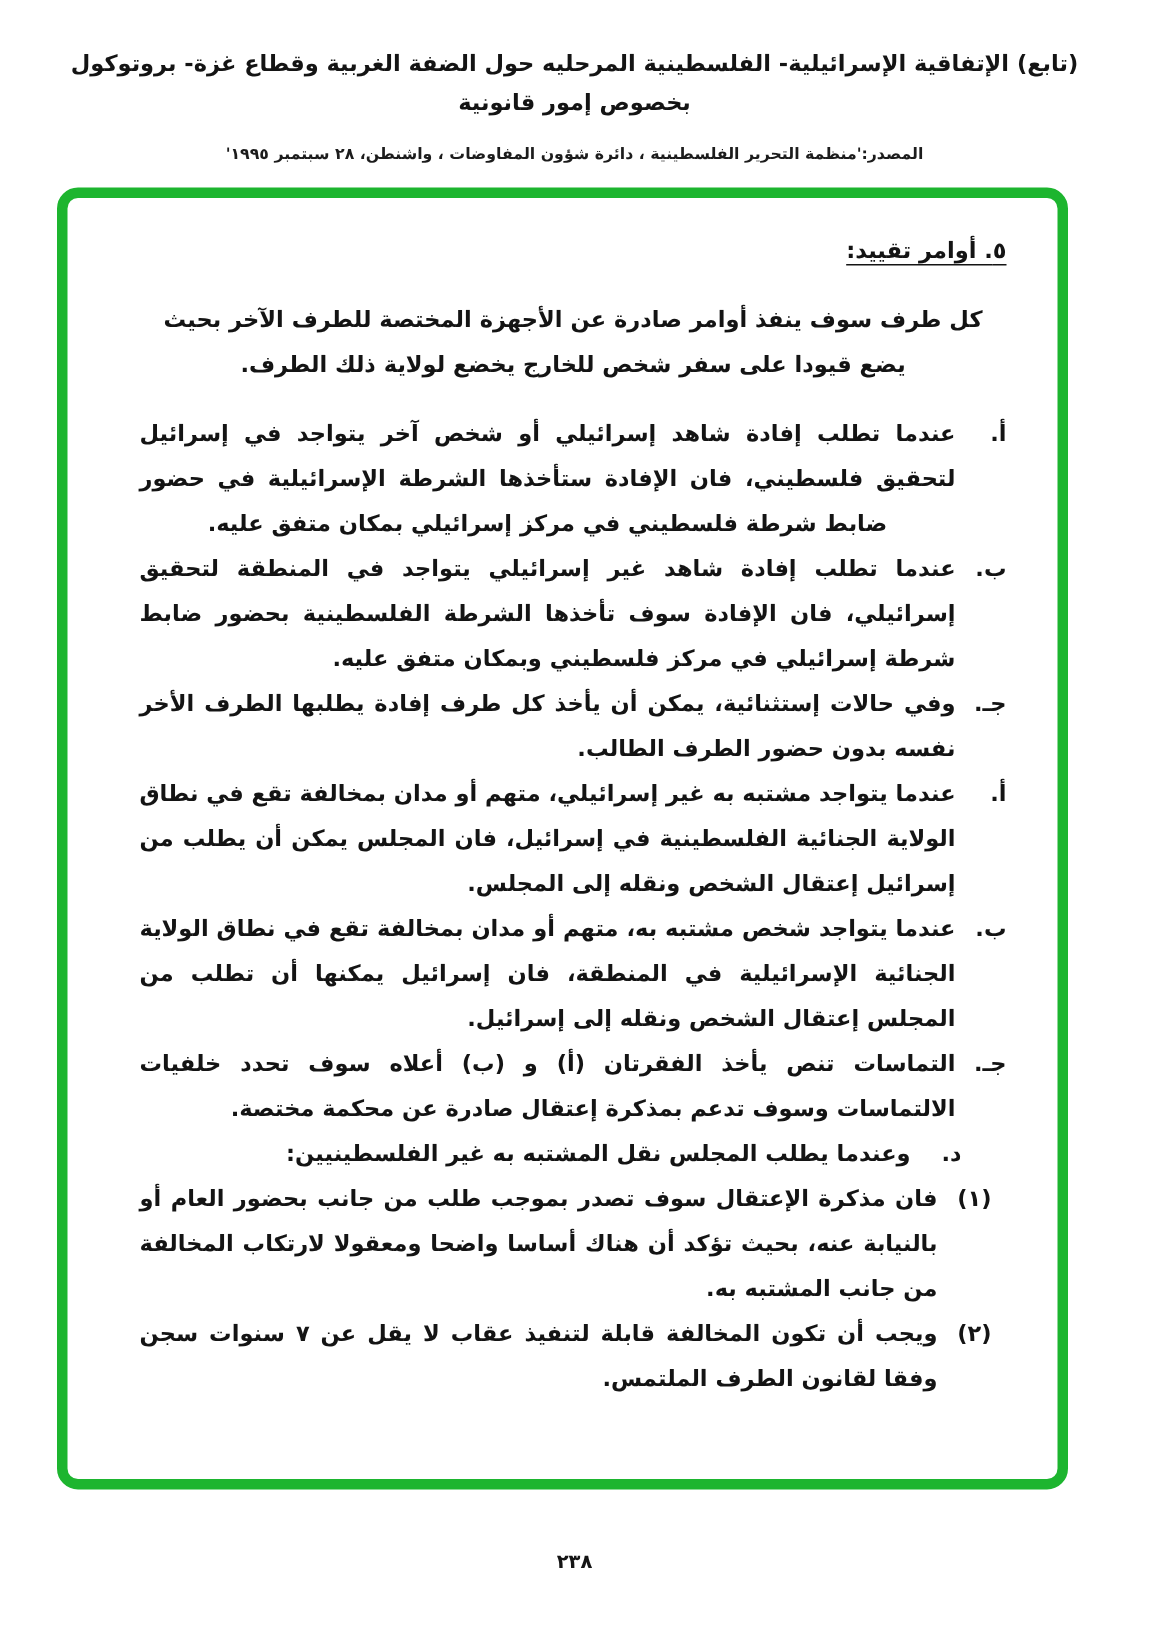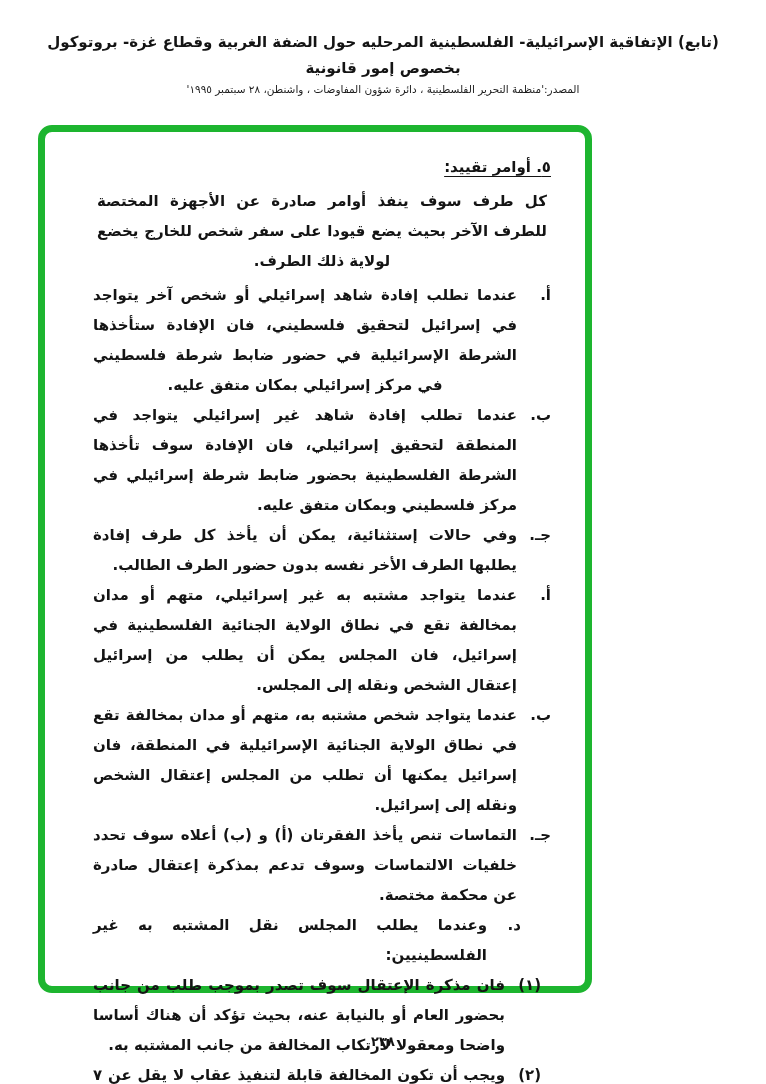--- a/index.html
+++ b/index.html
@@ -21,49 +21,49 @@
     text-align: center;
   }
   .doc-title {
     font-size: 15px;
     font-weight: 700;
     line-height: 26px;
     padding: 0 40px;
   }
   .doc-source {
     font-size: 10.5px;
-    font-weight: 400;
-    margin-top: 2px;
+    font-weight: 700;
+    margin-top: 16px;
     color: #1c1c1c;
   }
   .content-frame {
     position: absolute;
     left: 38px;
     top: 125px;
-    width: 554px;
+    width: 674px;
     height: 868px;
     box-sizing: border-box;
     border: 7px solid #1db52f;
     border-radius: 14px;
     background: #ffffff;
   }
   .frame-content {
     padding: 20px 34px 0 48px;
     font-size: 15px;
     font-weight: 700;
     line-height: 30px;
     text-align: justify;
   }
   .sec-heading { white-space: nowrap; }
   .sec-heading .hd {
     text-decoration: underline;
     text-underline-offset: 4px;
   }
   .para {
-    margin: 4px;
+    margin: 16px;
     text-align: justify;
   }
   .center-last { text-align-last: center; }
   .item { display: flex; }
   .item .marker {
     flex: 0 0 34px;
     white-space: nowrap;
   }
   .item .itext {
     flex: 1;

